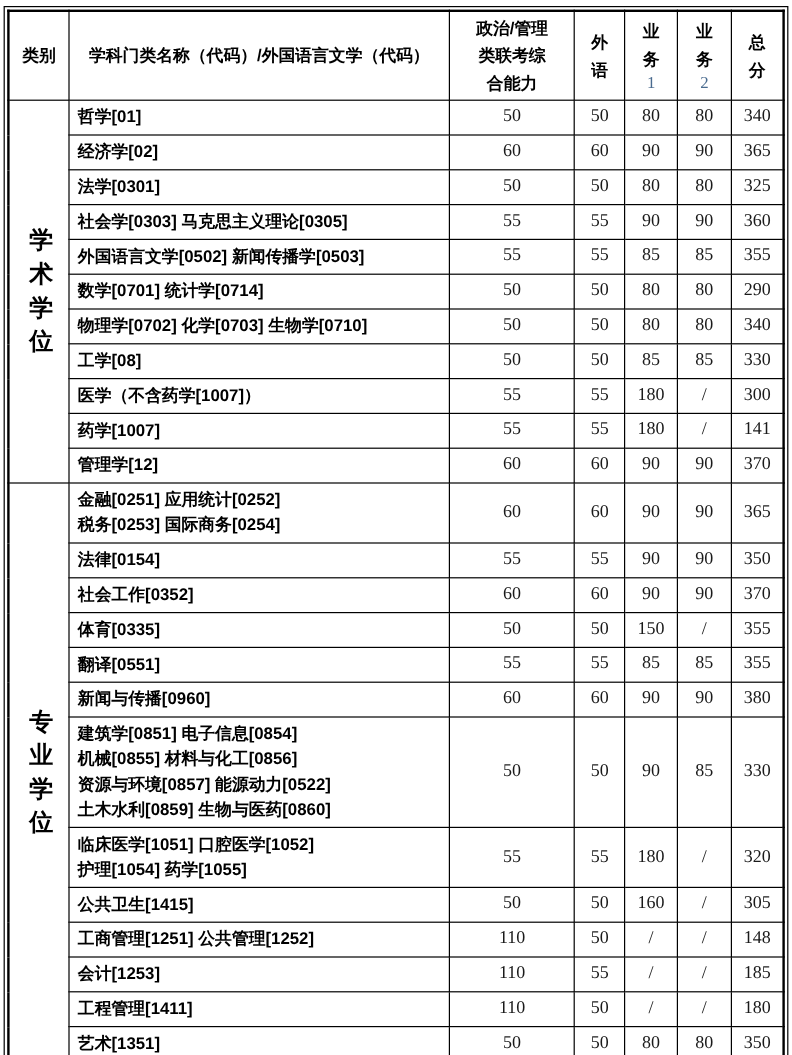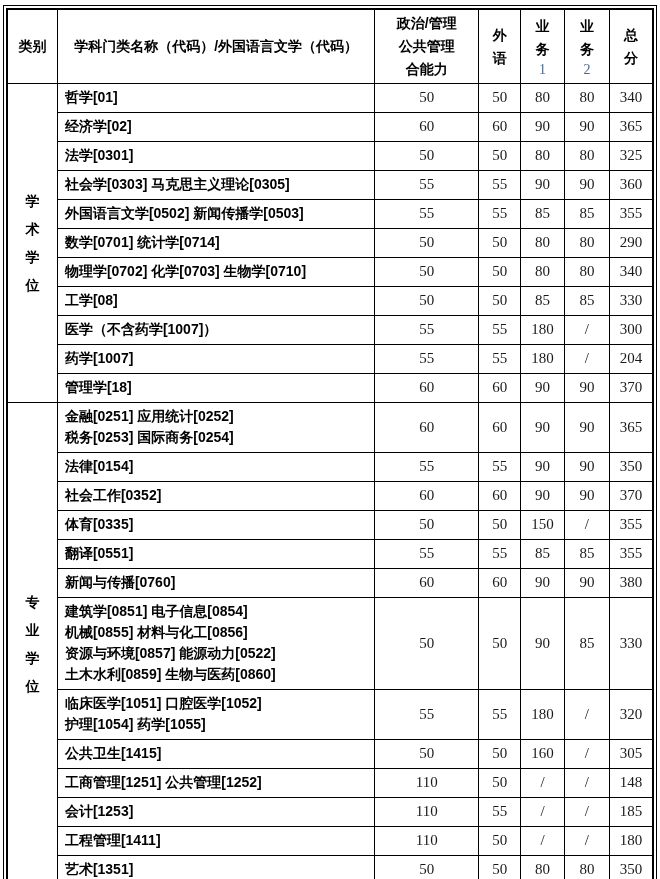--- a/index.html
+++ b/index.html
@@ -30,21 +30,21 @@
     font-weight:bold;font-size:14px;line-height:23px;
     text-align:center;padding:2px 1px;
   }
   .hdr-num{
     font-family:"Liberation Serif",serif;font-weight:normal;
     font-size:14px;line-height:17px;color:#4a6b8f;
   }
   td.cat{text-align:center;padding:0;}
   .vtext{
     display:inline-block;width:16px;word-break:break-all;
-    font-weight:bold;font-size:14px;line-height:28px;text-align:center;
+    font-weight:bold;font-size:20px;line-height:28px;text-align:center;
   }
   td.sub{
     font-weight:bold;font-size:14px;line-height:21px;
     text-align:left;padding:3px 4px 4px 7px;
   }
   td.num{
     font-family:"Liberation Serif",serif;font-size:15px;line-height:21px;
     text-align:center;padding:3px 1px 4px 1px;color:#1a1a1a;
   }
 </style>
@@ -60,21 +60,21 @@
     <col class="c-for">
         <col class="c-b1">
         <col class="c-b2">
         <col class="c-tot">
   </colgroup>
   <thead>
     <tr>
       <th>类别</th>
       <th>学科门类名称（代码）/外国语言文学（代码）</th>
       <th>政治/管理
-公共管理
+类联考综
 合能力</th>
       <th>外
 语</th>
       <th><span>业
 务</span><div class="hdr-num">1</div></th>
       <th><span>业
 务</span><div class="hdr-num">2</div></th>
       <th>总
 分</th>
     </tr>
@@ -152,24 +152,24 @@
       <td class="num">180</td>
       <td class="num">/</td>
       <td class="num">300</td>
     </tr>
     <tr>
       <td class="sub">药学[1007]</td>
       <td class="num">55</td>
       <td class="num">55</td>
       <td class="num">180</td>
       <td class="num">/</td>
-      <td class="num">204</td>
-    </tr>
-    <tr>
-      <td class="sub">管理学[18]</td>
+      <td class="num">141</td>
+    </tr>
+    <tr>
+      <td class="sub">管理学[12]</td>
       <td class="num">60</td>
       <td class="num">60</td>
       <td class="num">90</td>
       <td class="num">90</td>
       <td class="num">370</td>
     </tr>
 
     <tr>
       <td class="cat" rowspan="13"><span class="vtext">专业学位</span></td>
       <td class="sub">金融[0251] 应用统计[0252]
@@ -206,21 +206,21 @@
     </tr>
     <tr>
       <td class="sub">翻译[0551]</td>
       <td class="num">55</td>
       <td class="num">55</td>
       <td class="num">85</td>
       <td class="num">85</td>
       <td class="num">355</td>
     </tr>
     <tr>
-      <td class="sub">新闻与传播[0760]</td>
+      <td class="sub">新闻与传播[0960]</td>
       <td class="num">60</td>
       <td class="num">60</td>
       <td class="num">90</td>
       <td class="num">90</td>
       <td class="num">380</td>
     </tr>
     <tr>
       <td class="sub">建筑学[0851] 电子信息[0854]
 机械[0855] 材料与化工[0856]
 资源与环境[0857] 能源动力[0522]

